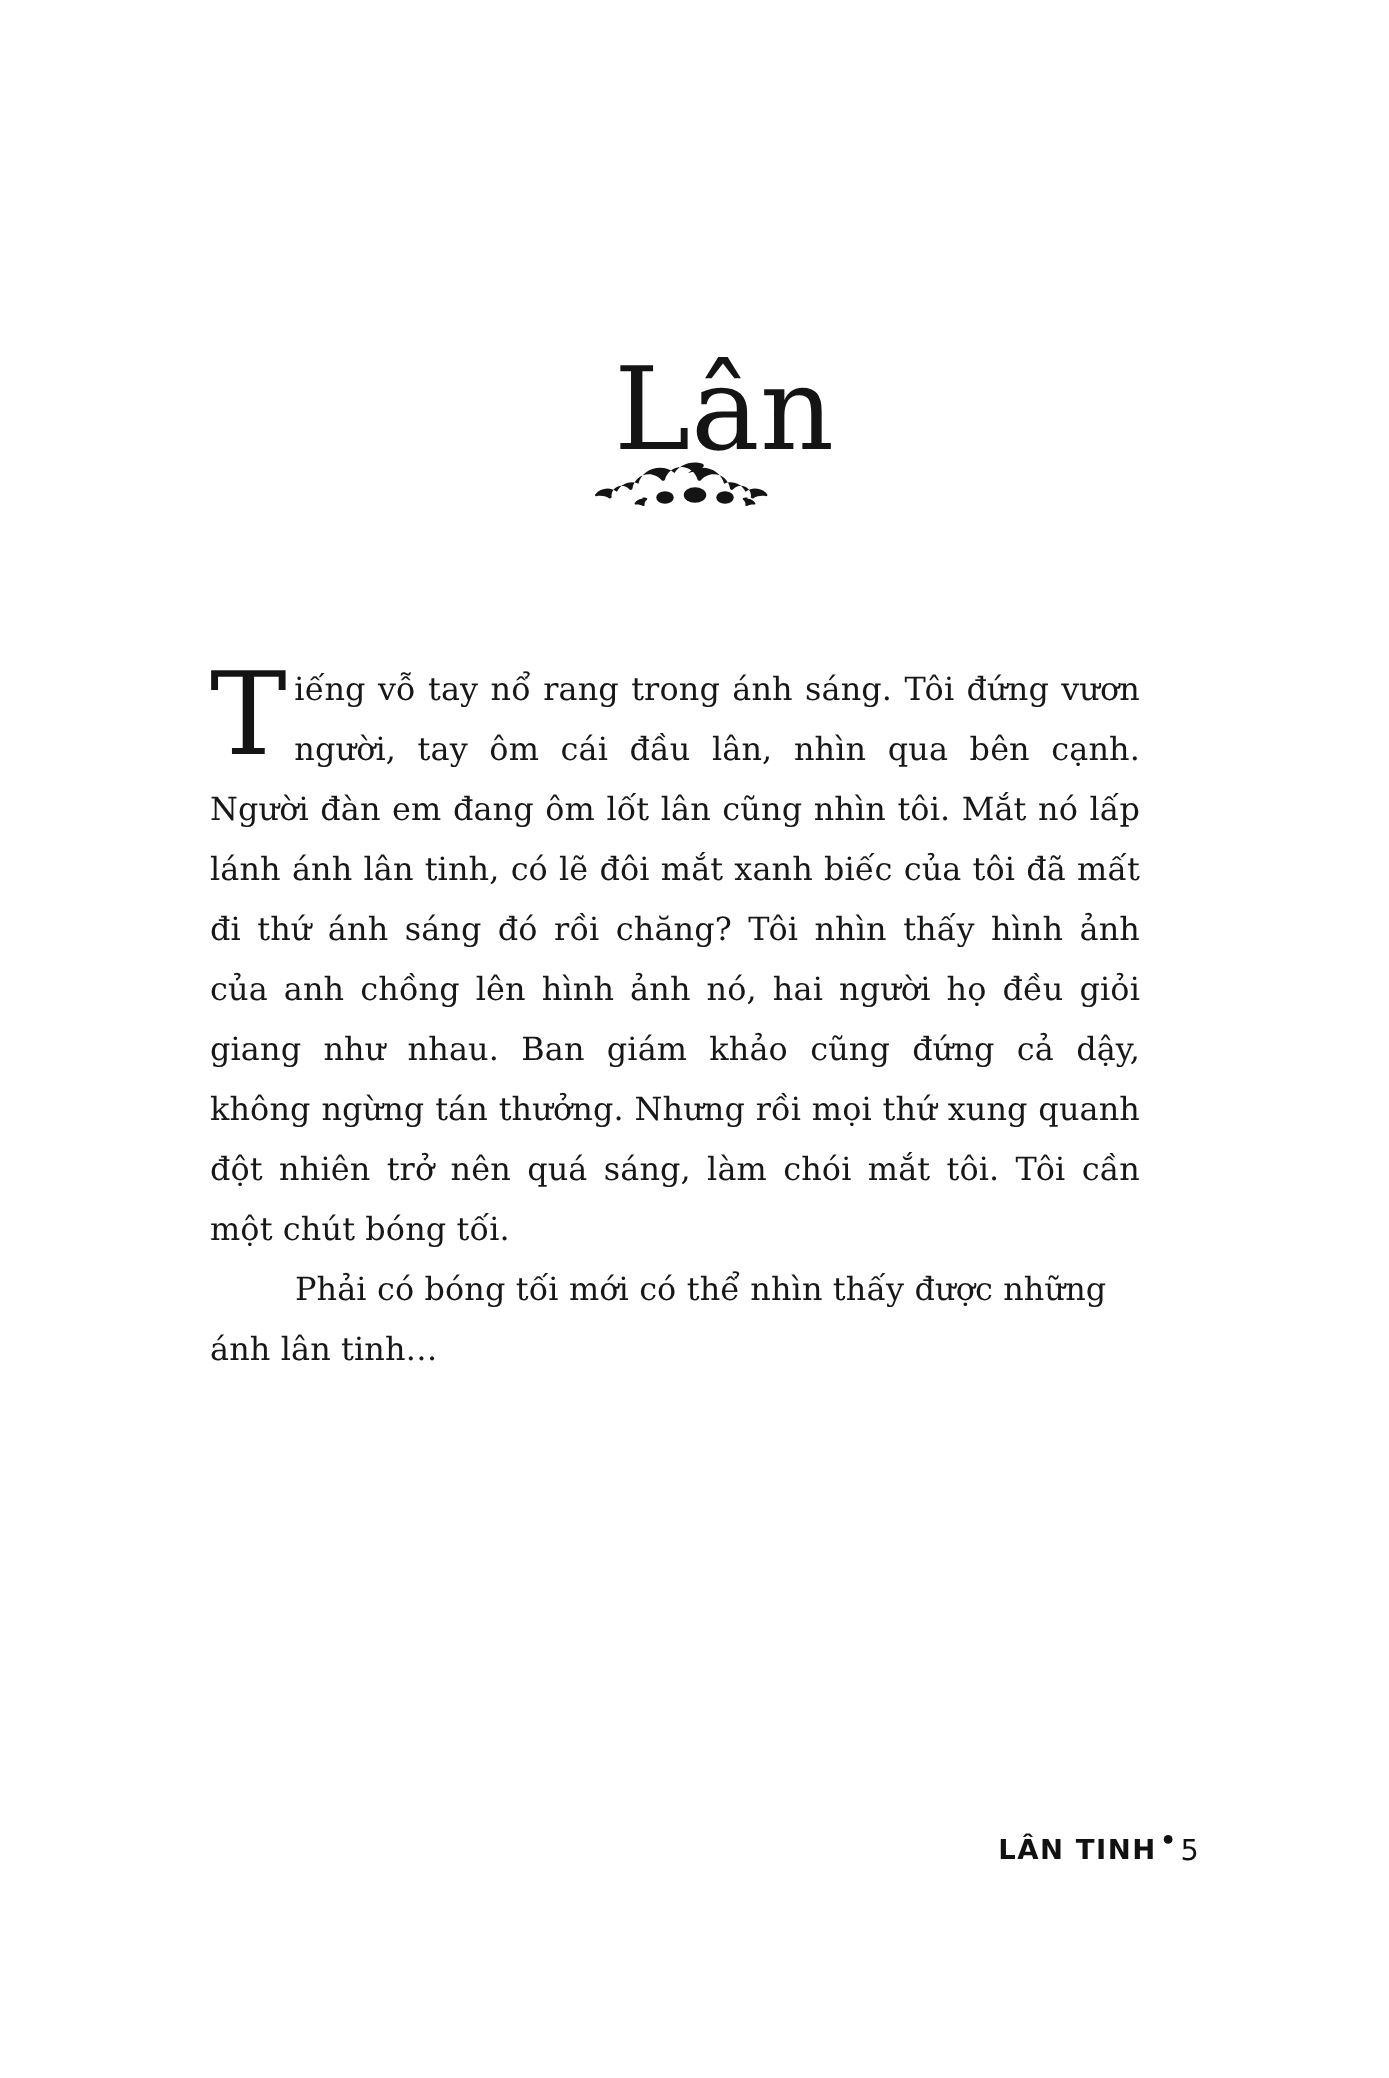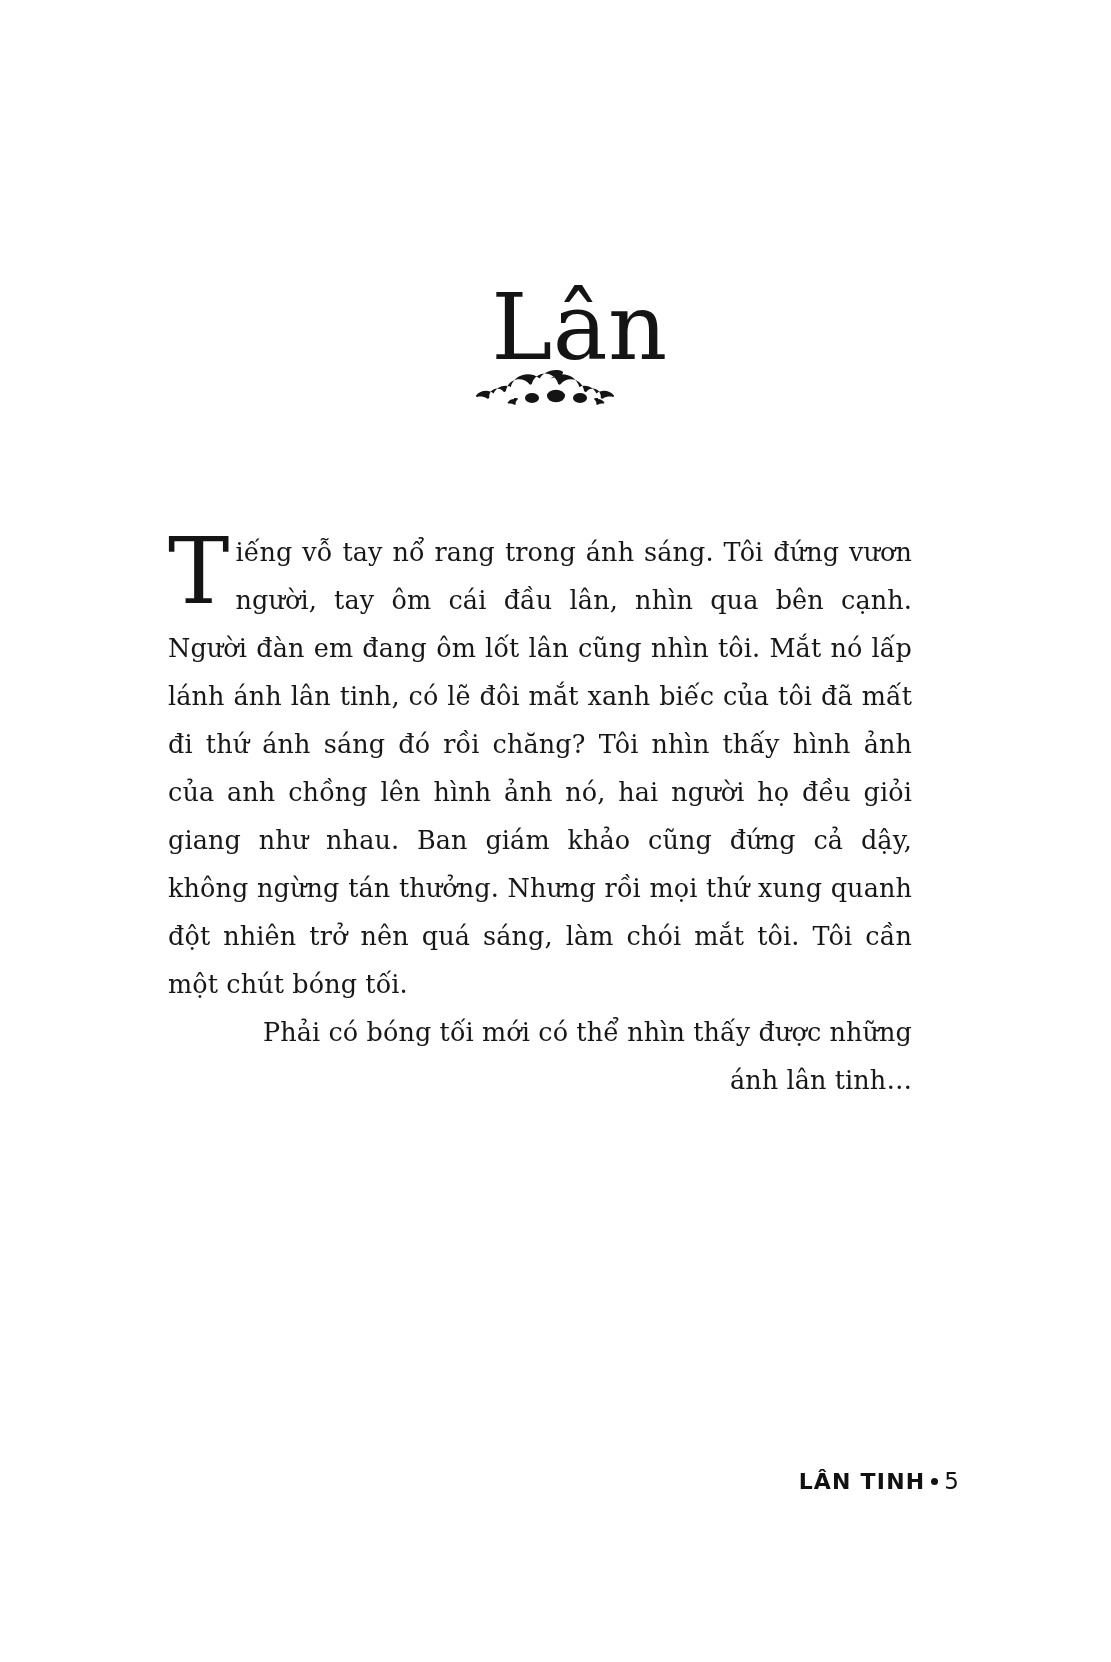--- a/index.html
+++ b/index.html
@@ -81,30 +81,30 @@
     font-weight: 400;
     color: #141414;
   }
 
   .para-next {
     text-indent: 68px;
     margin-top: 0;
   }
 
   .para-last {
-    text-align: right;
+    text-align: left;
   }
 
   
   .footer {
     position: absolute;
     bottom: 168px;
     right: 152px;
     display: flex;
-    align-items: center;
+    align-items: flex-start;
     gap: 6px;
     font-family: "DejaVu Sans", sans-serif;
     font-weight: 700;
     font-size: 22px;
     letter-spacing: 1.2px;
     color: #111111;
   }
   .footer .dot {
     width: 7px;
     height: 7px;

